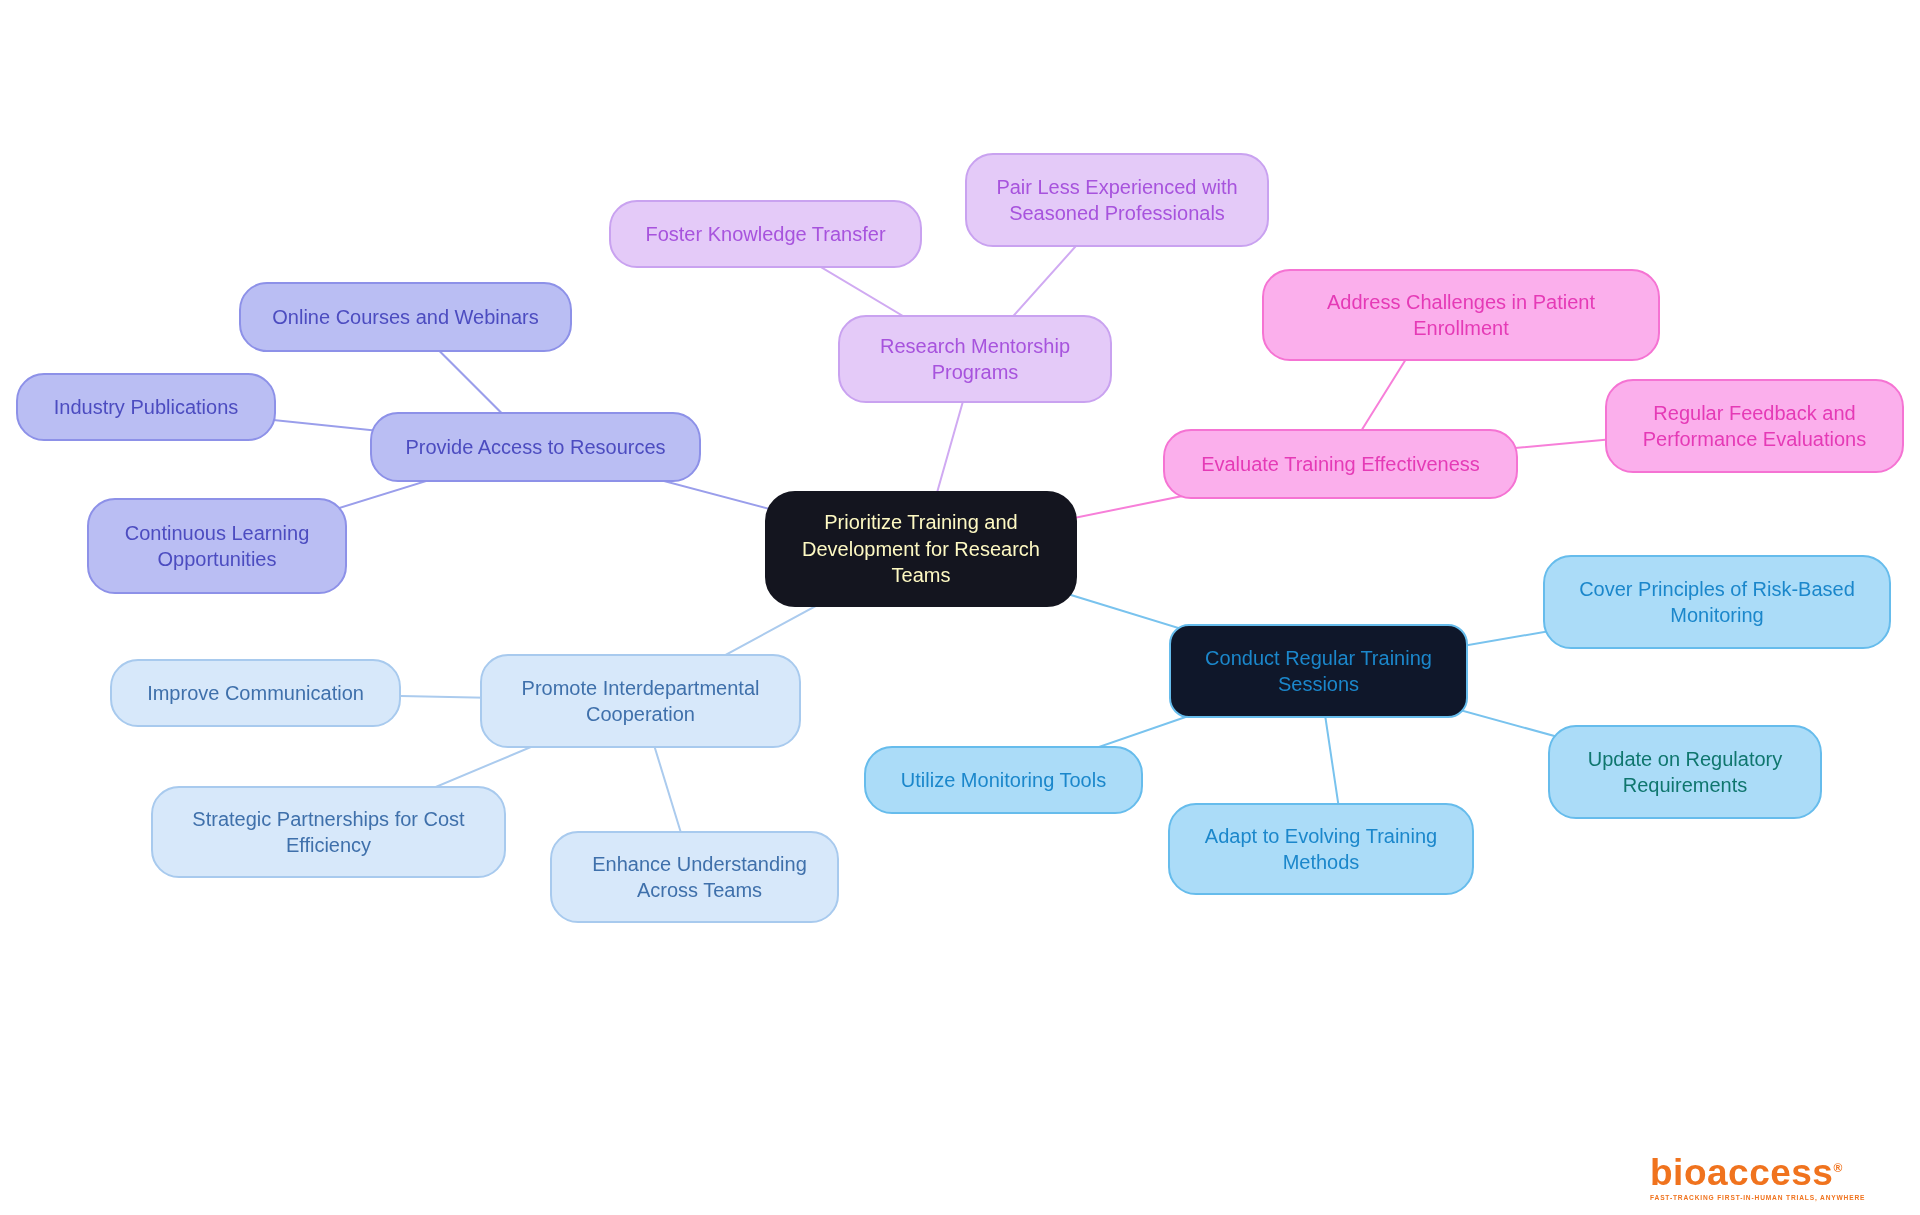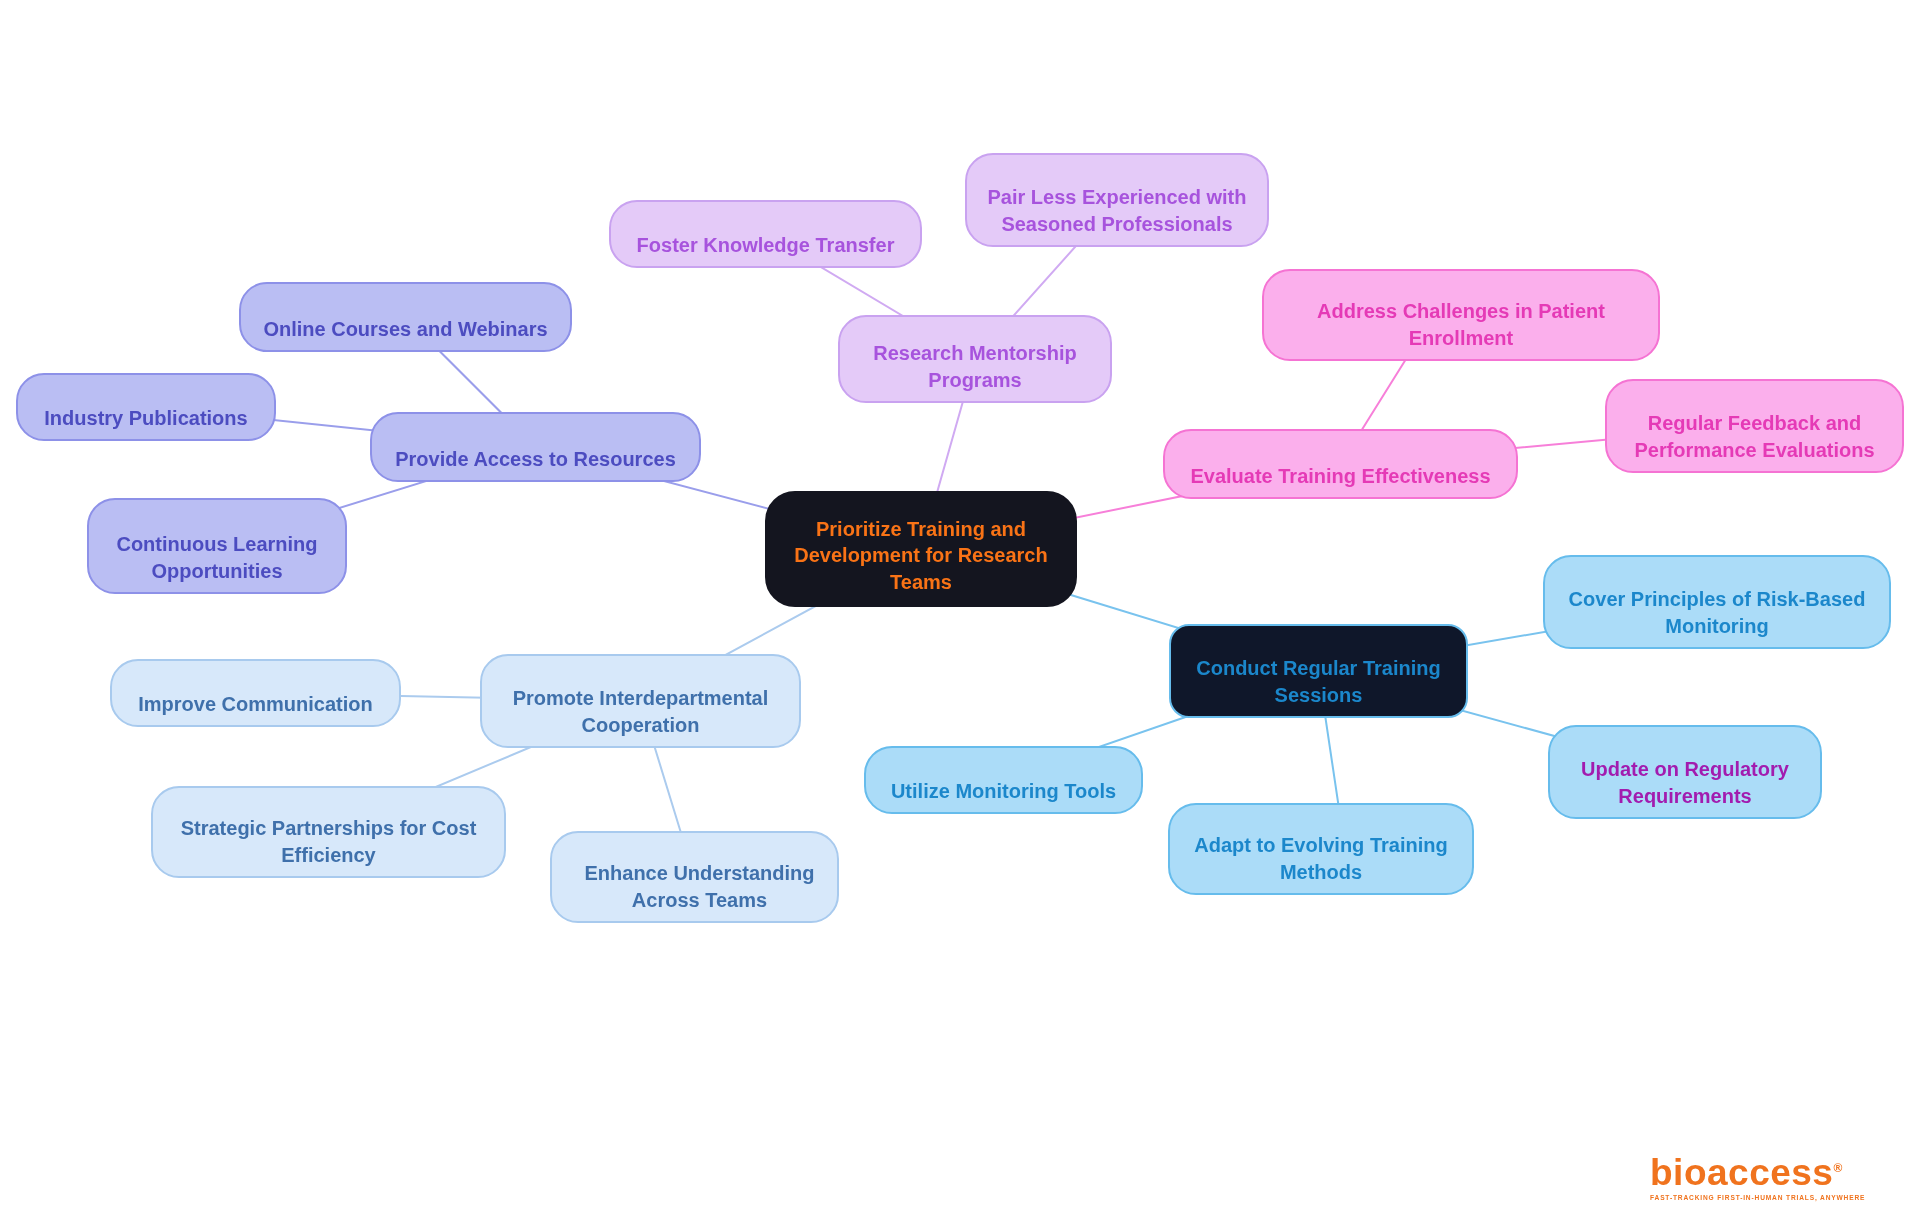--- a/index.html
+++ b/index.html
@@ -15,29 +15,29 @@
   #edges {
     position: absolute;
     left: 0; top: 0;
     width: 1920px; height: 1215px;
     z-index: 0;
   }
   .node {
     position: absolute;
     z-index: 1;
     display: flex;
-    align-items: flex-end;
+    align-items: center;
     justify-content: center;
     text-align: center;
     border: 2px solid transparent;
     border-radius: 28px;
     padding: 8px 18px;
     font-size: 20px;
     line-height: 1.32;
-    font-weight: 700;
+    font-weight: 400;
   }
   .node.central {
     border-radius: 30px;
     font-size: 20px;
     padding: 10px 20px;
   }
   #logo {
     position: absolute;
     left: 1650px;
     top: 1118px;
@@ -85,21 +85,21 @@
       <line x1="1318.5" y1="671" x2="1717" y2="602" stroke="#79c3ee" stroke-width="2" stroke-linecap="round"></line>
       <line x1="1318.5" y1="671" x2="1685" y2="772" stroke="#79c3ee" stroke-width="2" stroke-linecap="round"></line>
       <line x1="1318.5" y1="671" x2="1345" y2="849" stroke="#79c3ee" stroke-width="2" stroke-linecap="round"></line>
       <line x1="1318.5" y1="671" x2="1003.5" y2="780" stroke="#79c3ee" stroke-width="2" stroke-linecap="round"></line>
       <line x1="921" y1="549" x2="640.5" y2="701" stroke="#abcbee" stroke-width="2" stroke-linecap="round"></line>
       <line x1="640.5" y1="701" x2="255.5" y2="693" stroke="#abcbee" stroke-width="2" stroke-linecap="round"></line>
       <line x1="640.5" y1="701" x2="328.5" y2="832" stroke="#abcbee" stroke-width="2" stroke-linecap="round"></line>
       <line x1="640.5" y1="701" x2="694.5" y2="877" stroke="#abcbee" stroke-width="2" stroke-linecap="round"></line>
     </svg>
 
-  <div class="node central" style="left: 765px; top: 491px; width: 312px; height: 116px; background: rgb(20, 21, 31); border-color: rgb(20, 21, 31); color: #f97316;">
+  <div class="node central" style="left: 765px; top: 491px; width: 312px; height: 116px; background: rgb(20, 21, 31); border-color: rgb(20, 21, 31); color: #fef9c3;">
     <span>Prioritize Training and Development for Research Teams</span>
   </div>
 
   <div class="node" style="left: 370px; top: 412px; width: 331px; height: 70px; background: rgb(186, 190, 243); border-color: rgb(141, 145, 232); color: rgb(76, 76, 192);">
     <span>Provide Access to Resources</span>
   </div>
   <div class="node" style="left: 239px; top: 282px; width: 333px; height: 70px; background: rgb(186, 190, 243); border-color: rgb(141, 145, 232); color: rgb(76, 76, 192);">
     <span>Online Courses and Webinars</span>
   </div>
   <div class="node" style="left: 16px; top: 373px; width: 260px; height: 68px; background: rgb(186, 190, 243); border-color: rgb(141, 145, 232); color: rgb(76, 76, 192);">
@@ -128,21 +128,21 @@
   <div class="node" style="left: 1605px; top: 379px; width: 299px; height: 94px; background: rgb(251, 175, 236); border-color: rgb(245, 115, 211); color: rgb(229, 58, 182);">
     <span>Regular Feedback and Performance Evaluations</span>
   </div>
 
   <div class="node" style="left: 1169px; top: 624px; width: 299px; height: 94px; background: #0f172a; border-color: rgb(102, 188, 236); color: rgb(27, 135, 203); border-radius: 20px;">
     <span>Conduct Regular Training Sessions</span>
   </div>
   <div class="node" style="left: 1543px; top: 555px; width: 348px; height: 94px; background: rgb(171, 220, 248); border-color: rgb(102, 188, 236); color: rgb(27, 135, 203);">
     <span>Cover Principles of Risk-Based Monitoring</span>
   </div>
-  <div class="node" style="left: 1548px; top: 725px; width: 274px; height: 94px; background: rgb(171, 220, 248); border-color: rgb(102, 188, 236); color: #a21caf;">
+  <div class="node" style="left: 1548px; top: 725px; width: 274px; height: 94px; background: rgb(171, 220, 248); border-color: rgb(102, 188, 236); color: #0f766e;">
     <span>Update on Regulatory Requirements</span>
   </div>
   <div class="node" style="left: 1168px; top: 803px; width: 306px; height: 92px; background: rgb(171, 220, 248); border-color: rgb(102, 188, 236); color: rgb(27, 135, 203);">
     <span>Adapt to Evolving Training Methods</span>
   </div>
   <div class="node" style="left: 864px; top: 746px; width: 279px; height: 68px; background: rgb(171, 220, 248); border-color: rgb(102, 188, 236); color: rgb(27, 135, 203);">
     <span>Utilize Monitoring Tools</span>
   </div>
 
   <div class="node" style="left: 110px; top: 659px; width: 291px; height: 68px; background: rgb(215, 232, 250); border-color: rgb(168, 202, 238); color: rgb(63, 112, 171);">

